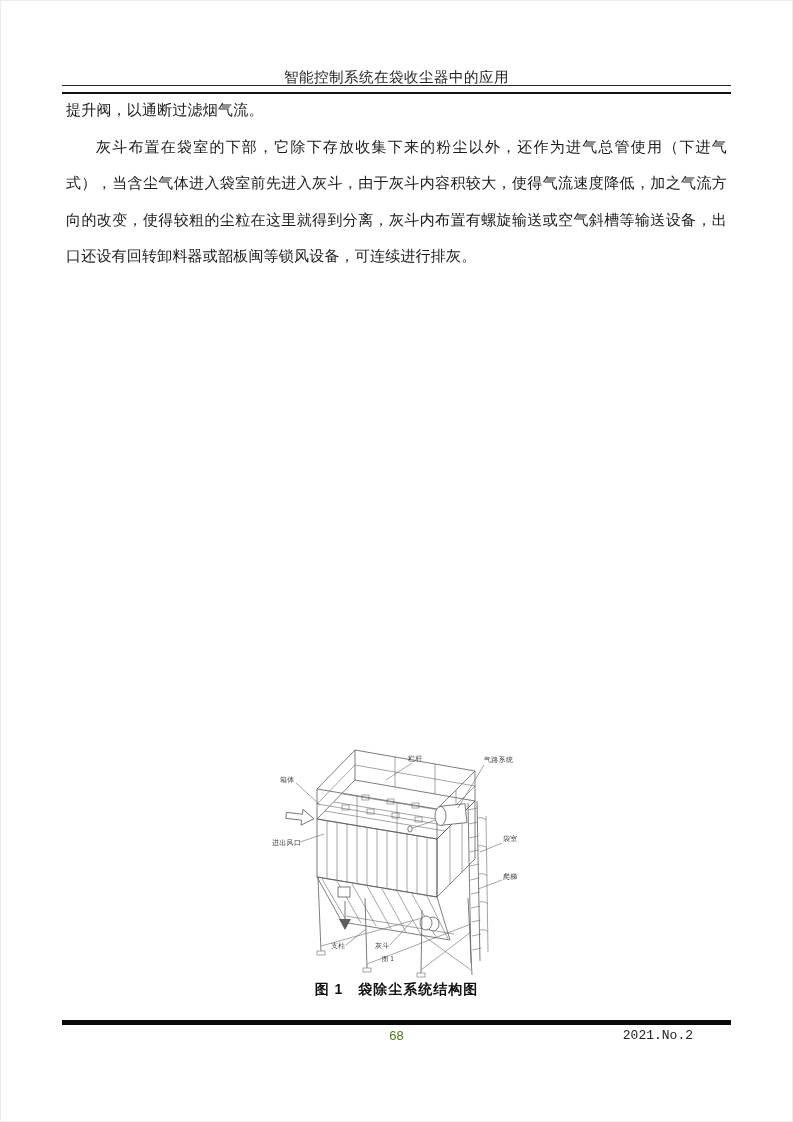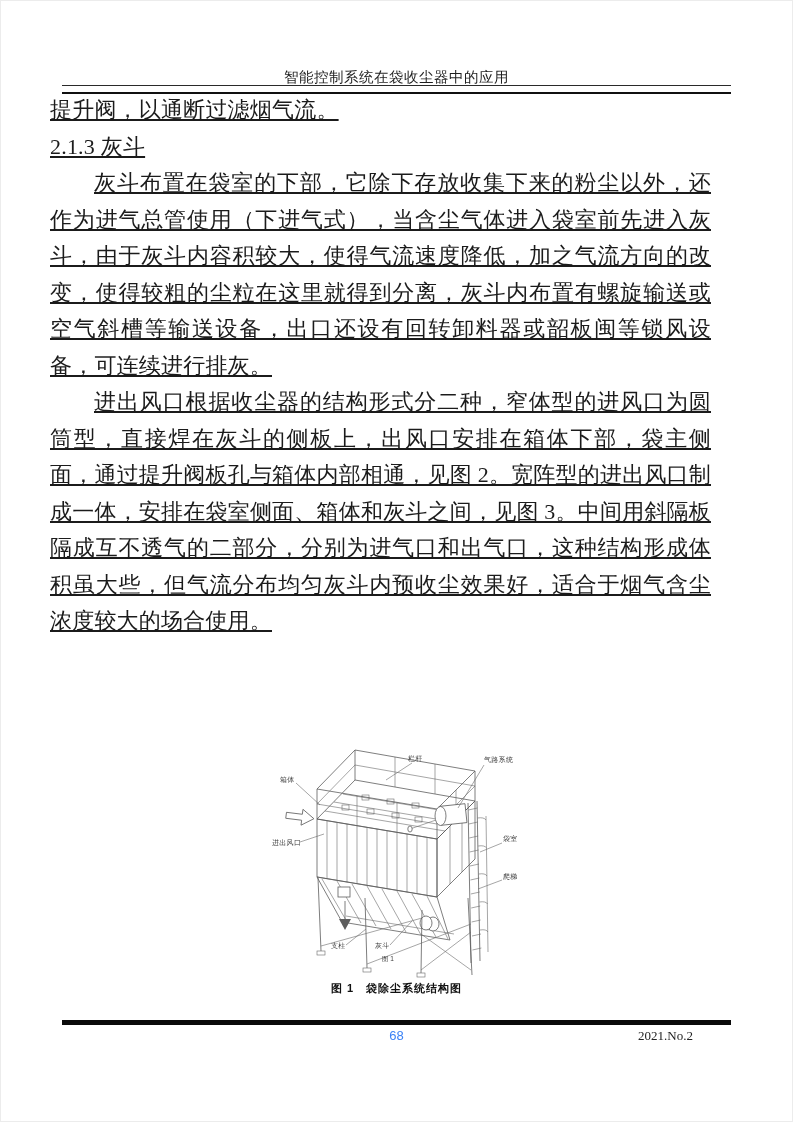--- a/index.html
+++ b/index.html
@@ -27,27 +27,26 @@
     font-size:14.5px;
     letter-spacing:0.5px;
     color:#1e1e1e;
   }
   .header-rule{
     position:absolute;top:92px;left:62px;right:62px;
     border-top:2.5px solid #101010;
   }
   
   .content{
-    position:absolute;top:92px;left:50px;width:661px;
-    font-size:22px;
+    position:absolute;top:92px;left:66px;width:661px;
+    font-size:15px;
     line-height:36.5px;
     letter-spacing:0.2px;
     text-align:justify;
     text-align-last:left;
-    text-decoration:underline;
   }
   .content p{margin:0;}
   .content p.para{text-indent:2em;}
   
   .figure-wrap{
     position:absolute;left:272px;top:748px;width:256px;height:234px;
   }
   .figure-wrap svg{display:block;width:100%;height:100%;}
   .fig-line{stroke:#5d5d5d;stroke-width:0.8;fill:none;}
   .fig-thin{stroke:#6a6a6a;stroke-width:0.6;fill:none;}
@@ -58,57 +57,55 @@
   }
   .fig-label-sm{
     font-family:"Liberation Sans","DejaVu Sans",sans-serif;
     font-size:6.5px;fill:#3a3a3a;
   }
   .figure-caption{
     position:absolute;top:981px;left:0;right:0;
     text-align:center;
     font-family:"Liberation Sans","DejaVu Sans",sans-serif;
     font-weight:bold;
-    font-size:11px;
+    font-size:14px;
     color:#111;
     letter-spacing:1px;
   }
   
   .footer-rule{
     position:absolute;top:1020px;left:62px;right:62px;
     height:4.5px;background:#0a0a0a;
   }
   .footer-page{
     position:absolute;top:1028px;left:0;right:0;
     text-align:center;
     font-family:"Liberation Sans","DejaVu Sans",sans-serif;
-    font-size:13px;color:#3b82f6;
+    font-size:13px;color:#4d7c0f;
   }
   .footer-issue{
     position:absolute;top:1028px;right:100px;
-    font-family:Liberation Serif, serif;
+    font-family:Liberation Mono, monospace;
     font-size:13px;color:#222;
   }
 </style>
 </head>
 <body>
 
 <div class="page">
 
   <div class="header-underline"></div>
   <div class="header-title-row">
     <span>智能控制系统在袋收尘器中的应用</span>
   </div>
   <div class="header-rule"></div>
 
   <div class="content">
     <p class="body">提升阀，以通断过滤烟气流。</p>
-    <p class="heading">2.1.3 灰斗</p>
     <p class="para">灰斗布置在袋室的下部，它除下存放收集下来的粉尘以外，还作为进气总管使用（下进气式），当含尘气体进入袋室前先进入灰斗，由于灰斗内容积较大，使得气流速度降低，加之气流方向的改变，使得较粗的尘粒在这里就得到分离，灰斗内布置有螺旋输送或空气斜槽等输送设备，出口还设有回转卸料器或韶板闽等锁风设备，可连续进行排灰。</p>
-    <p class="para">进出风口根据收尘器的结构形式分二种，窄体型的进风口为圆筒型，直接焊在灰斗的侧板上，出风口安排在箱体下部，袋主侧面，通过提升阀板孔与箱体内部相通，见图 2。宽阵型的进出风口制成一体，安排在袋室侧面、箱体和灰斗之间，见图 3。中间用斜隔板隔成互不透气的二部分，分别为进气口和出气口，这种结构形成体积虽大些，但气流分布均匀灰斗内预收尘效果好，适合于烟气含尘浓度较大的场合使用。</p>
   </div>
 
   <div class="figure-wrap">
     <svg viewBox="0 0 256 234">
 
       <g>
         <polygon class="fig-line" points="45,71 165,91 165,149 45,129"></polygon>
 
         <line class="fig-thin" x1="55" y1="72.7" x2="55" y2="130.7"></line>
         <line class="fig-thin" x1="65" y1="74.3" x2="65" y2="132.3"></line>

